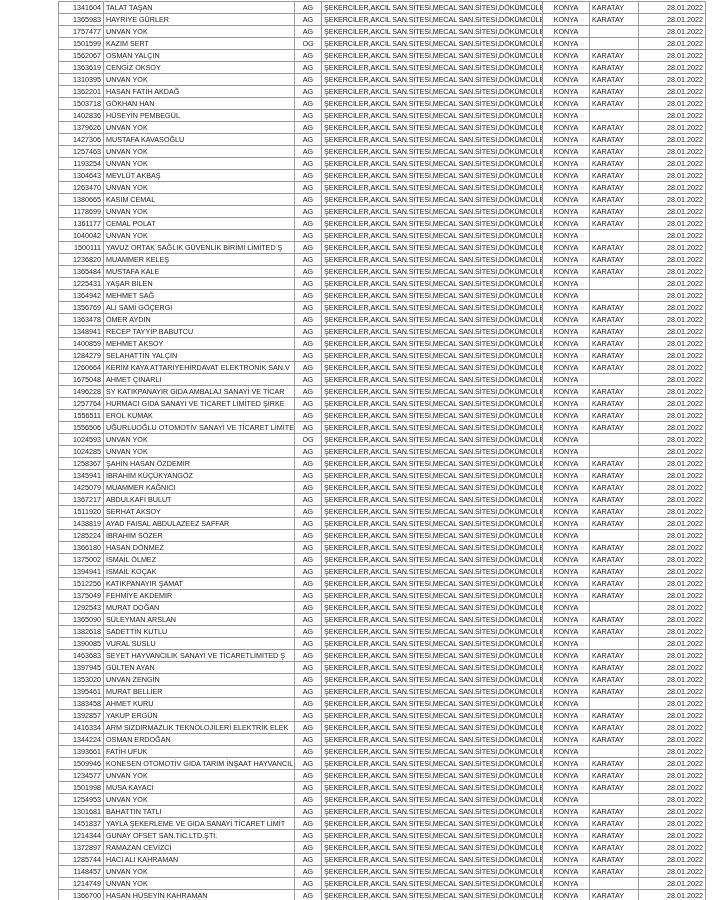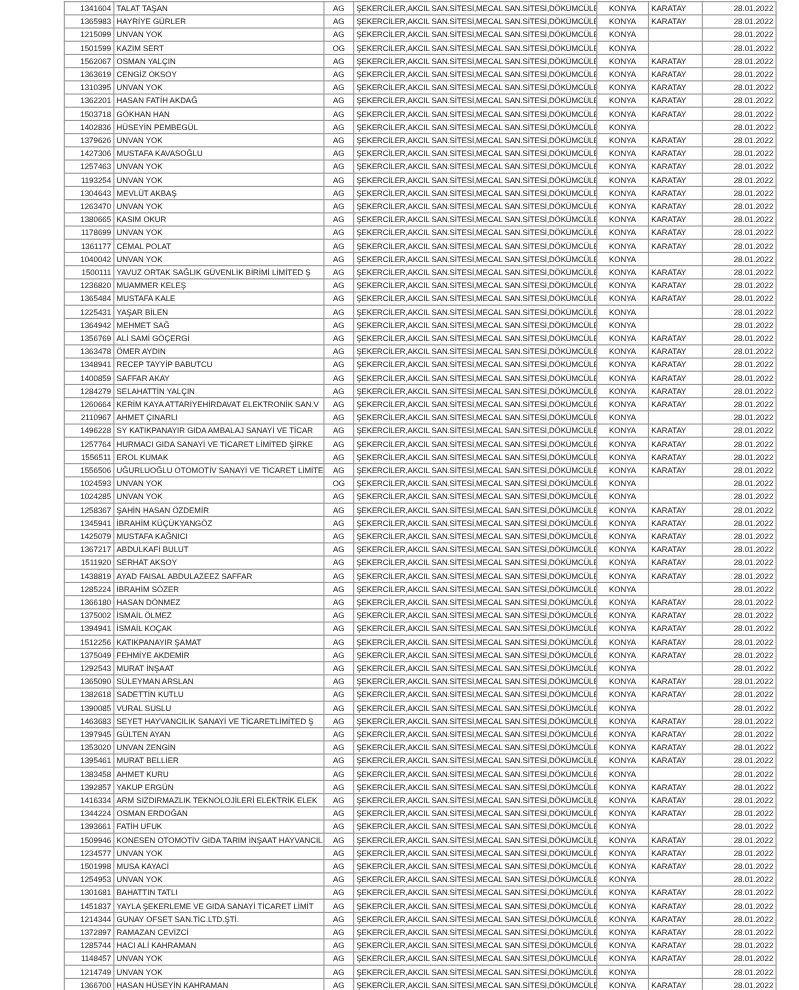--- a/index.html
+++ b/index.html
@@ -63,21 +63,21 @@
         <tr>
           <td class="c-id">1365983</td>
           <td class="c-name">HAYRİYE GÜRLER</td>
           <td class="c-type">AG</td>
           <td class="c-addr">ŞEKERCİLER,AKCIL SAN.SİTESİ,MECAL SAN.SİTESİ,DÖKÜMCÜLER BİR KIS</td>
           <td class="c-city">KONYA</td>
           <td class="c-dist">KARATAY</td>
           <td class="c-date">28.01.2022</td>
         </tr>
         <tr>
-          <td class="c-id">1215099</td>
+          <td class="c-id">1757477</td>
           <td class="c-name">UNVAN YOK</td>
           <td class="c-type">AG</td>
           <td class="c-addr">ŞEKERCİLER,AKCIL SAN.SİTESİ,MECAL SAN.SİTESİ,DÖKÜMCÜLER BİR KIS</td>
           <td class="c-city">KONYA</td>
           <td class="c-dist"></td>
           <td class="c-date">28.01.2022</td>
         </tr>
         <tr>
           <td class="c-id">1501599</td>
           <td class="c-name">KAZIM SERT</td>
@@ -190,21 +190,21 @@
           <td class="c-id">1263470</td>
           <td class="c-name">UNVAN YOK</td>
           <td class="c-type">AG</td>
           <td class="c-addr">ŞEKERCİLER,AKCIL SAN.SİTESİ,MECAL SAN.SİTESİ,DÖKÜMCÜLER BİR KIS</td>
           <td class="c-city">KONYA</td>
           <td class="c-dist">KARATAY</td>
           <td class="c-date">28.01.2022</td>
         </tr>
         <tr>
           <td class="c-id">1380665</td>
-          <td class="c-name">KASIM OKUR</td>
+          <td class="c-name">KASIM CEMAL</td>
           <td class="c-type">AG</td>
           <td class="c-addr">ŞEKERCİLER,AKCIL SAN.SİTESİ,MECAL SAN.SİTESİ,DÖKÜMCÜLER BİR KIS</td>
           <td class="c-city">KONYA</td>
           <td class="c-dist">KARATAY</td>
           <td class="c-date">28.01.2022</td>
         </tr>
         <tr>
           <td class="c-id">1178699</td>
           <td class="c-name">UNVAN YOK</td>
           <td class="c-type">AG</td>
@@ -298,21 +298,21 @@
           <td class="c-id">1348941</td>
           <td class="c-name">RECEP TAYYİP BABUTCU</td>
           <td class="c-type">AG</td>
           <td class="c-addr">ŞEKERCİLER,AKCIL SAN.SİTESİ,MECAL SAN.SİTESİ,DÖKÜMCÜLER BİR KIS</td>
           <td class="c-city">KONYA</td>
           <td class="c-dist">KARATAY</td>
           <td class="c-date">28.01.2022</td>
         </tr>
         <tr>
           <td class="c-id">1400859</td>
-          <td class="c-name">SAFFAR AKAY</td>
+          <td class="c-name">MEHMET AKSOY</td>
           <td class="c-type">AG</td>
           <td class="c-addr">ŞEKERCİLER,AKCIL SAN.SİTESİ,MECAL SAN.SİTESİ,DÖKÜMCÜLER BİR KIS</td>
           <td class="c-city">KONYA</td>
           <td class="c-dist">KARATAY</td>
           <td class="c-date">28.01.2022</td>
         </tr>
         <tr>
           <td class="c-id">1284279</td>
           <td class="c-name">SELAHATTİN YALÇIN</td>
           <td class="c-type">AG</td>
@@ -324,21 +324,21 @@
         <tr>
           <td class="c-id">1260664</td>
           <td class="c-name">KERİM KAYA ATTARİYEHİRDAVAT ELEKTRONİK SAN.V</td>
           <td class="c-type">AG</td>
           <td class="c-addr">ŞEKERCİLER,AKCIL SAN.SİTESİ,MECAL SAN.SİTESİ,DÖKÜMCÜLER BİR KIS</td>
           <td class="c-city">KONYA</td>
           <td class="c-dist">KARATAY</td>
           <td class="c-date">28.01.2022</td>
         </tr>
         <tr>
-          <td class="c-id">2110967</td>
+          <td class="c-id">1675048</td>
           <td class="c-name">AHMET ÇINARLI</td>
           <td class="c-type">AG</td>
           <td class="c-addr">ŞEKERCİLER,AKCIL SAN.SİTESİ,MECAL SAN.SİTESİ,DÖKÜMCÜLER BİR KIS</td>
           <td class="c-city">KONYA</td>
           <td class="c-dist"></td>
           <td class="c-date">28.01.2022</td>
         </tr>
         <tr>
           <td class="c-id">1496228</td>
           <td class="c-name">SY KATIKPANAYIR GIDA AMBALAJ SANAYİ VE TİCAR</td>
@@ -406,21 +406,21 @@
           <td class="c-id">1345941</td>
           <td class="c-name">İBRAHİM KÜÇÜKYANGÖZ</td>
           <td class="c-type">AG</td>
           <td class="c-addr">ŞEKERCİLER,AKCIL SAN.SİTESİ,MECAL SAN.SİTESİ,DÖKÜMCÜLER BİR KIS</td>
           <td class="c-city">KONYA</td>
           <td class="c-dist">KARATAY</td>
           <td class="c-date">28.01.2022</td>
         </tr>
         <tr>
           <td class="c-id">1425079</td>
-          <td class="c-name">MUSTAFA KAĞNICI</td>
+          <td class="c-name">MUAMMER KAĞNICI</td>
           <td class="c-type">AG</td>
           <td class="c-addr">ŞEKERCİLER,AKCIL SAN.SİTESİ,MECAL SAN.SİTESİ,DÖKÜMCÜLER BİR KIS</td>
           <td class="c-city">KONYA</td>
           <td class="c-dist">KARATAY</td>
           <td class="c-date">28.01.2022</td>
         </tr>
         <tr>
           <td class="c-id">1367217</td>
           <td class="c-name">ABDULKAFİ BULUT</td>
           <td class="c-type">AG</td>
@@ -496,21 +496,21 @@
           <td class="c-id">1375049</td>
           <td class="c-name">FEHMİYE AKDEMİR</td>
           <td class="c-type">AG</td>
           <td class="c-addr">ŞEKERCİLER,AKCIL SAN.SİTESİ,MECAL SAN.SİTESİ,DÖKÜMCÜLER BİR KIS</td>
           <td class="c-city">KONYA</td>
           <td class="c-dist">KARATAY</td>
           <td class="c-date">28.01.2022</td>
         </tr>
         <tr>
           <td class="c-id">1292543</td>
-          <td class="c-name">MURAT İNŞAAT</td>
+          <td class="c-name">MURAT DOĞAN</td>
           <td class="c-type">AG</td>
           <td class="c-addr">ŞEKERCİLER,AKCIL SAN.SİTESİ,MECAL SAN.SİTESİ,DÖKÜMCÜLER BİR KIS</td>
           <td class="c-city">KONYA</td>
           <td class="c-dist"></td>
           <td class="c-date">28.01.2022</td>
         </tr>
         <tr>
           <td class="c-id">1365090</td>
           <td class="c-name">SÜLEYMAN ARSLAN</td>
           <td class="c-type">AG</td>

